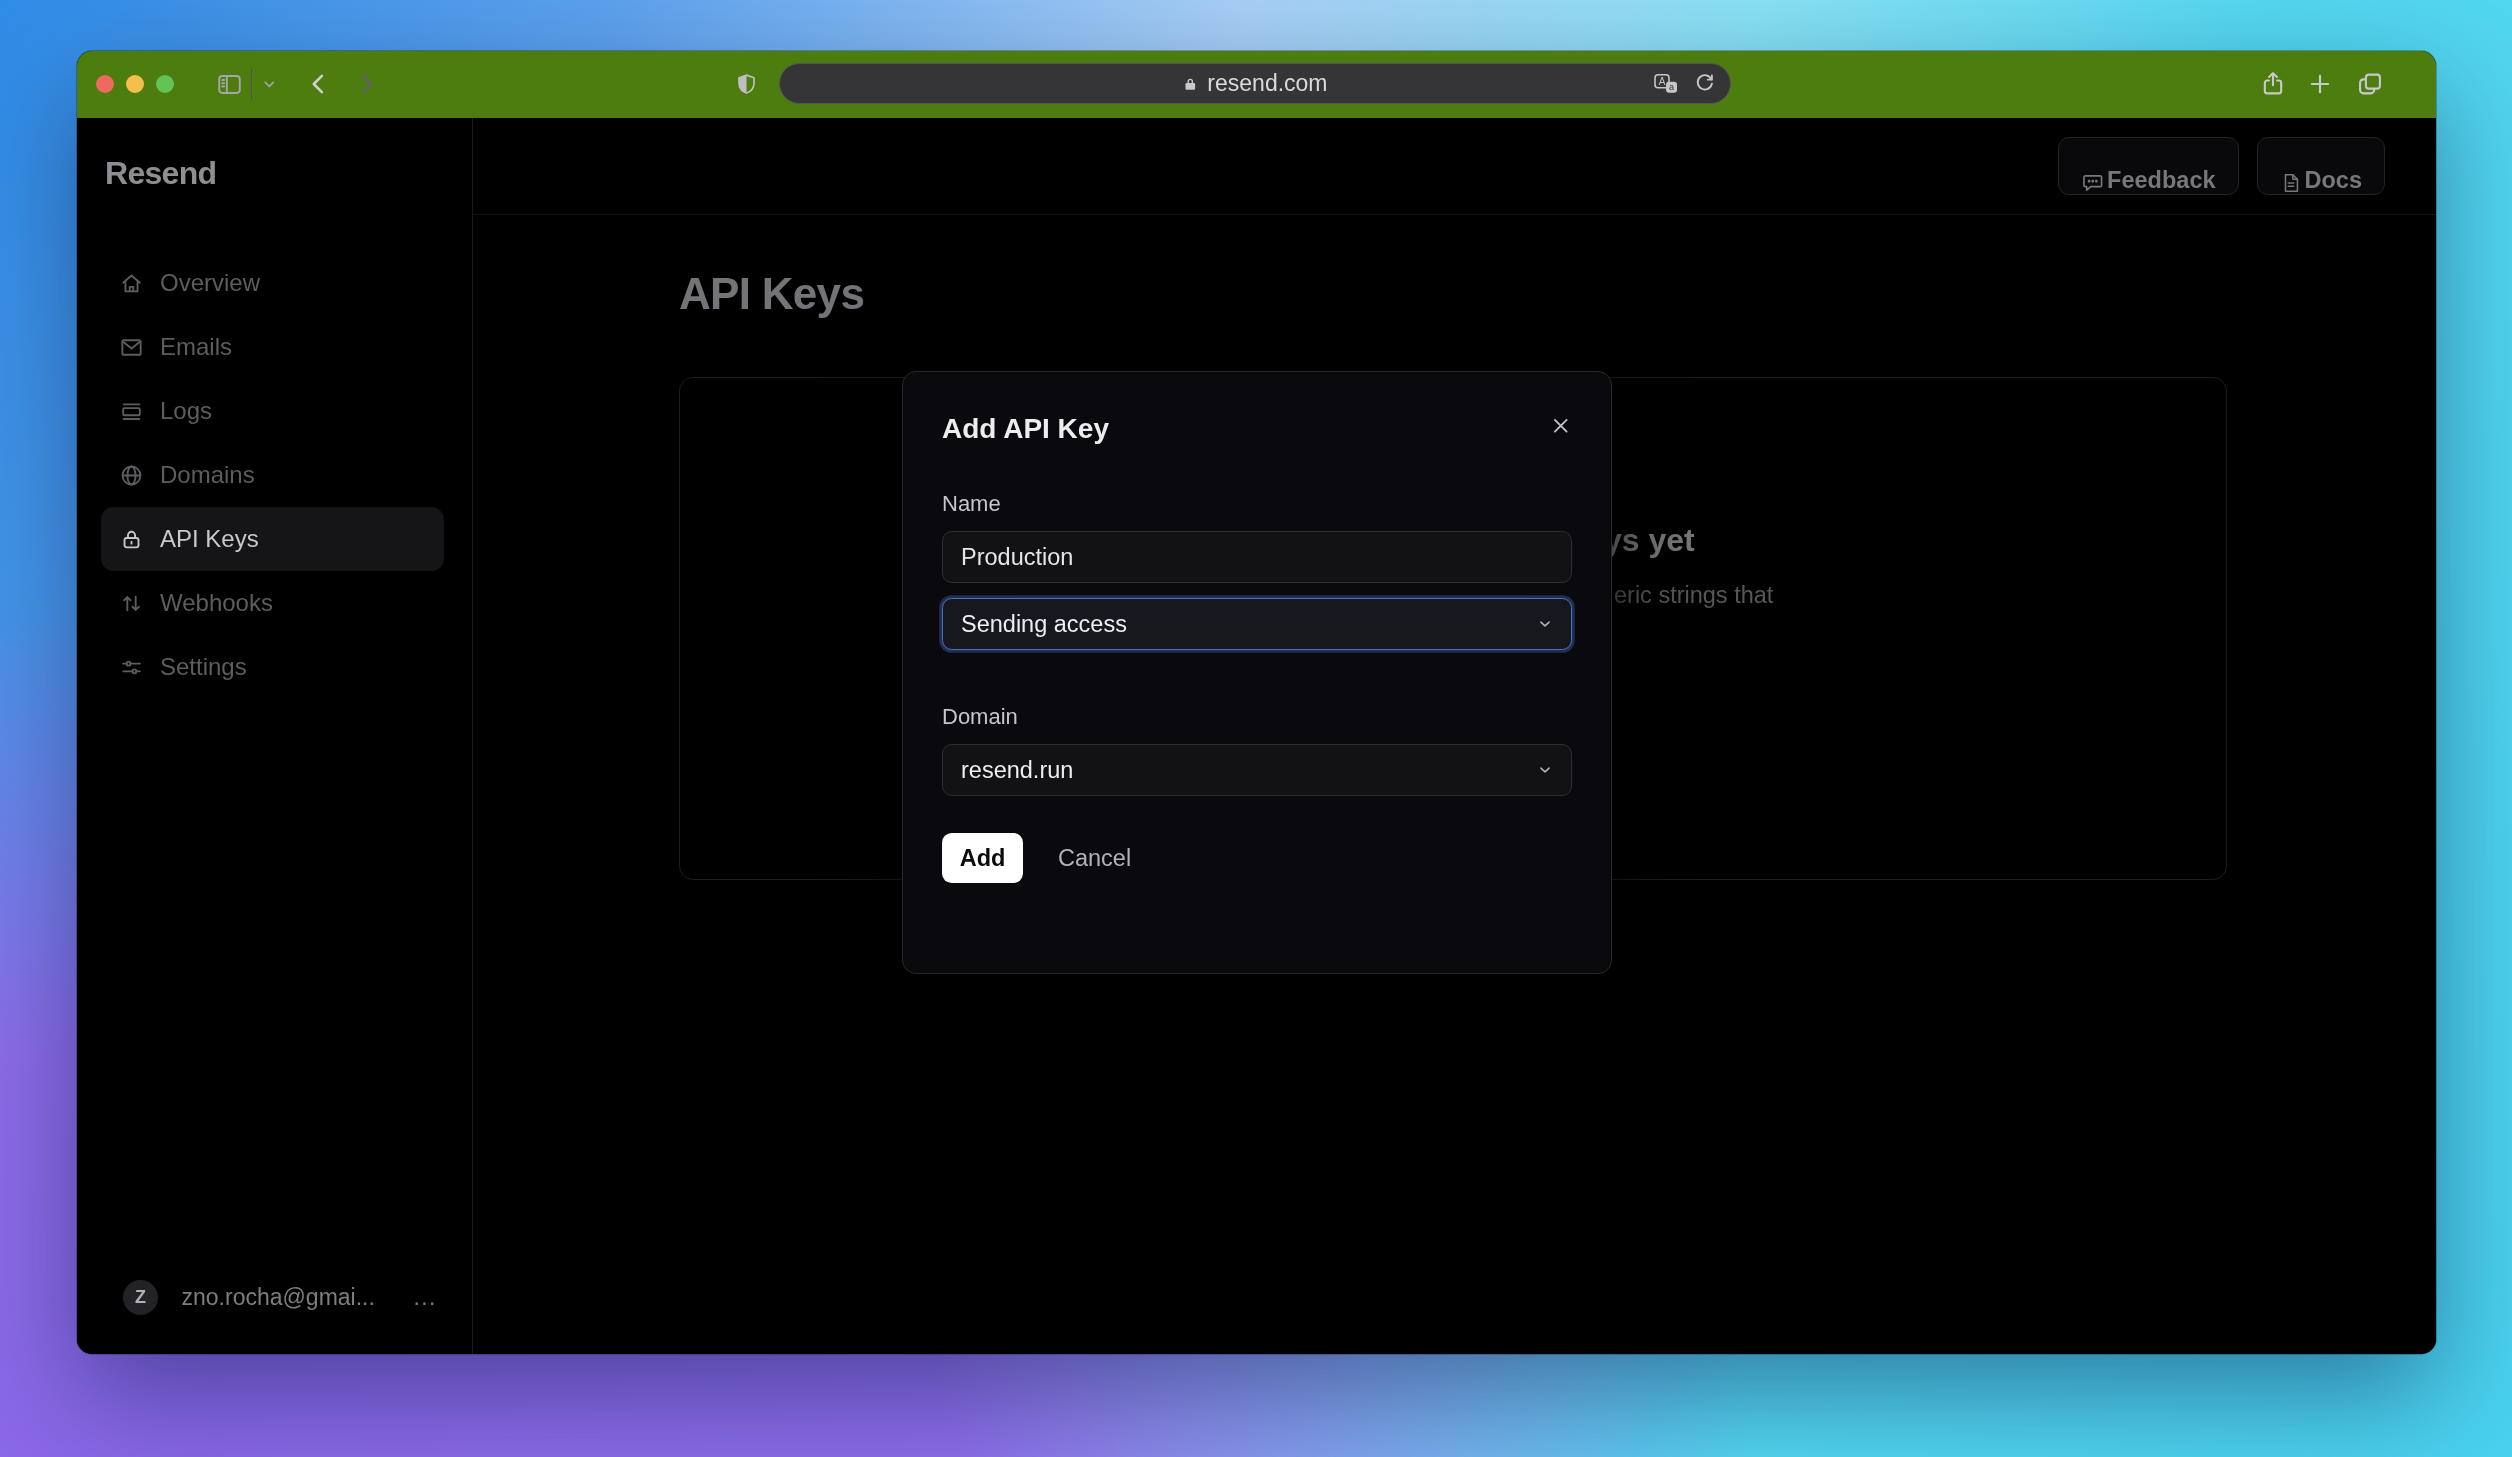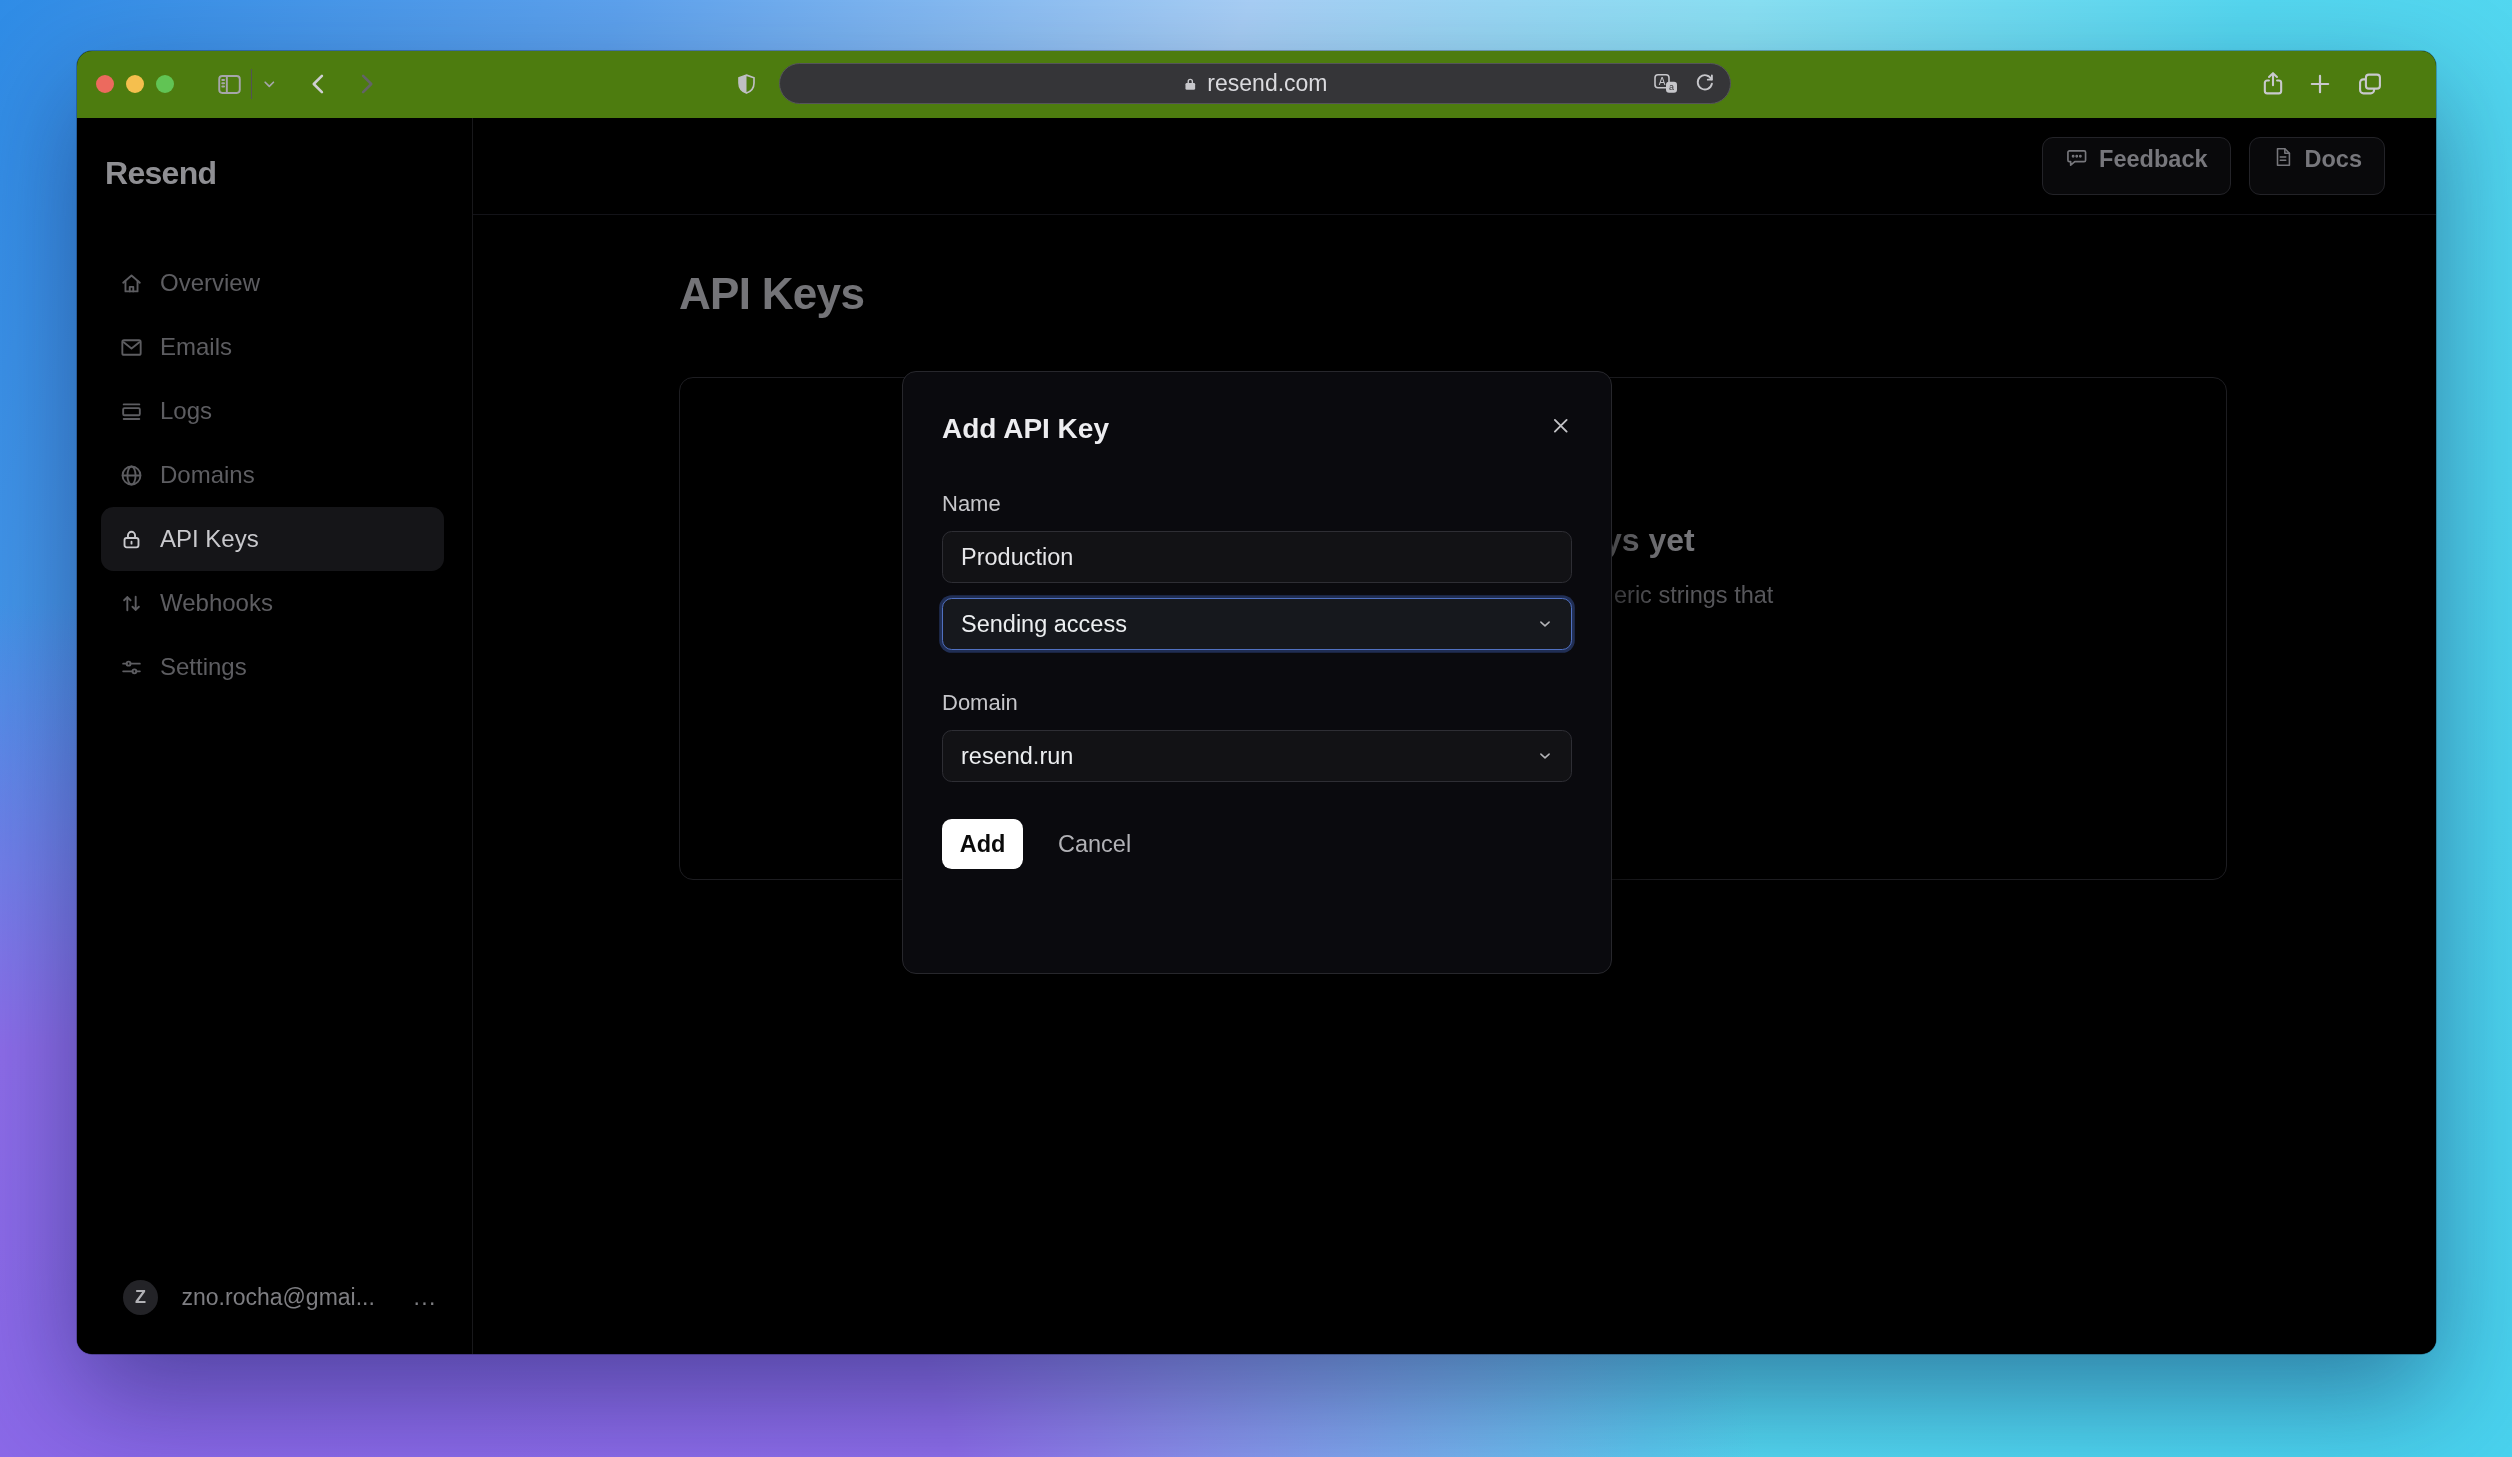--- a/index.html
+++ b/index.html
@@ -49,41 +49,41 @@
   .user{ position:absolute; left:46px; bottom:39px; display:flex; align-items:center; gap:23.5px; }
   .avatar{ width:35px; height:35px; border-radius:50%; background:#232327; color:#b2b2b6;
            display:flex; align-items:center; justify-content:center; font-size:18px; font-weight:bold; }
   .email{ font-size:23px; color:#7e7e82; max-width:200px; white-space:nowrap; overflow:hidden; }
   .udots{ font-size:23px; color:#7e7e82; margin-left:15px; letter-spacing:1.4px; }
 
   .main{ position:relative; flex:1; }
   .main-header{ height:97px; border-bottom:0.7px solid #131318; position:relative; }
   .hbtns{ position:absolute; right:51px; top:19.3px; display:flex; gap:18px; }
   .hbtn{
-    height:58px; display:flex; align-items:flex-start; gap:11px; padding:8px 22px;
+    height:58px; display:flex; align-items:flex-end; gap:3px; padding:0 22px;
     border:1.4px solid #232328; border-radius:11px; background:#09090b;
     color:#77777c; font-size:23.5px; font-weight:600;
   }
   .page-title{ position:absolute; left:206px; top:151px; font-size:44px; font-weight:bold; letter-spacing:-0.7px; color:#747478; }
   .empty-card{ position:absolute; left:206px; top:259px; width:1548px; height:503px;
                border:1.4px solid #1d1d21; border-radius:14px; }
   .frag-h{ position:absolute; left:924px; top:144px; font-size:32px; font-weight:bold; color:#77777b; white-space:nowrap; }
   .frag-b{ position:absolute; left:934px; top:204px; font-size:23.5px; color:#57575b; white-space:nowrap; }
 
   
   .modal{
     position:absolute; left:825px; top:320px; width:710px; height:603px; z-index:50;
     background:#0a0a0e; border:1px solid #27272c; border-radius:14px;
     padding:0 39px; box-shadow:0 28px 76px rgba(0,0,0,.8);
   }
   .modal-title{ padding-top:41px; font-size:28px; font-weight:bold; color:#ededf0; }
   .modal-close{ position:absolute; top:40px; right:36px; width:28px; height:28px; color:#c2c2c6;
                 display:flex; align-items:center; justify-content:center; }
   .flabel{ font-size:22px; color:#c6c6ca; height:25px; }
-  .lbl-name{ margin-top:46px; } .lbl-perm{ margin-top:39px; } .lbl-dom{ margin-top:40px; }
+  .lbl-name{ margin-top:46px; } .lbl-perm{ margin-top:39px; } .lbl-dom{ margin-top:54px; }
   .tinput{
     margin-top:15px; width:100%; height:52px; border-radius:9.7px;
     background:#121215; border:1.4px solid #2e2e34; color:#e6e6e9;
     font-size:23.5px; padding:0 18px; outline:none;
     font-family:"Liberation Sans","DejaVu Sans",sans-serif;
   }
   .selwrap{ position:relative; margin-top:15px; }
   .sel{
     width:100%; height:52px; border-radius:9.7px; display:flex; align-items:center;
     background:#121215; border:1.4px solid #2e2e34; color:#eceef0; font-size:23.5px; padding:0 18px;

